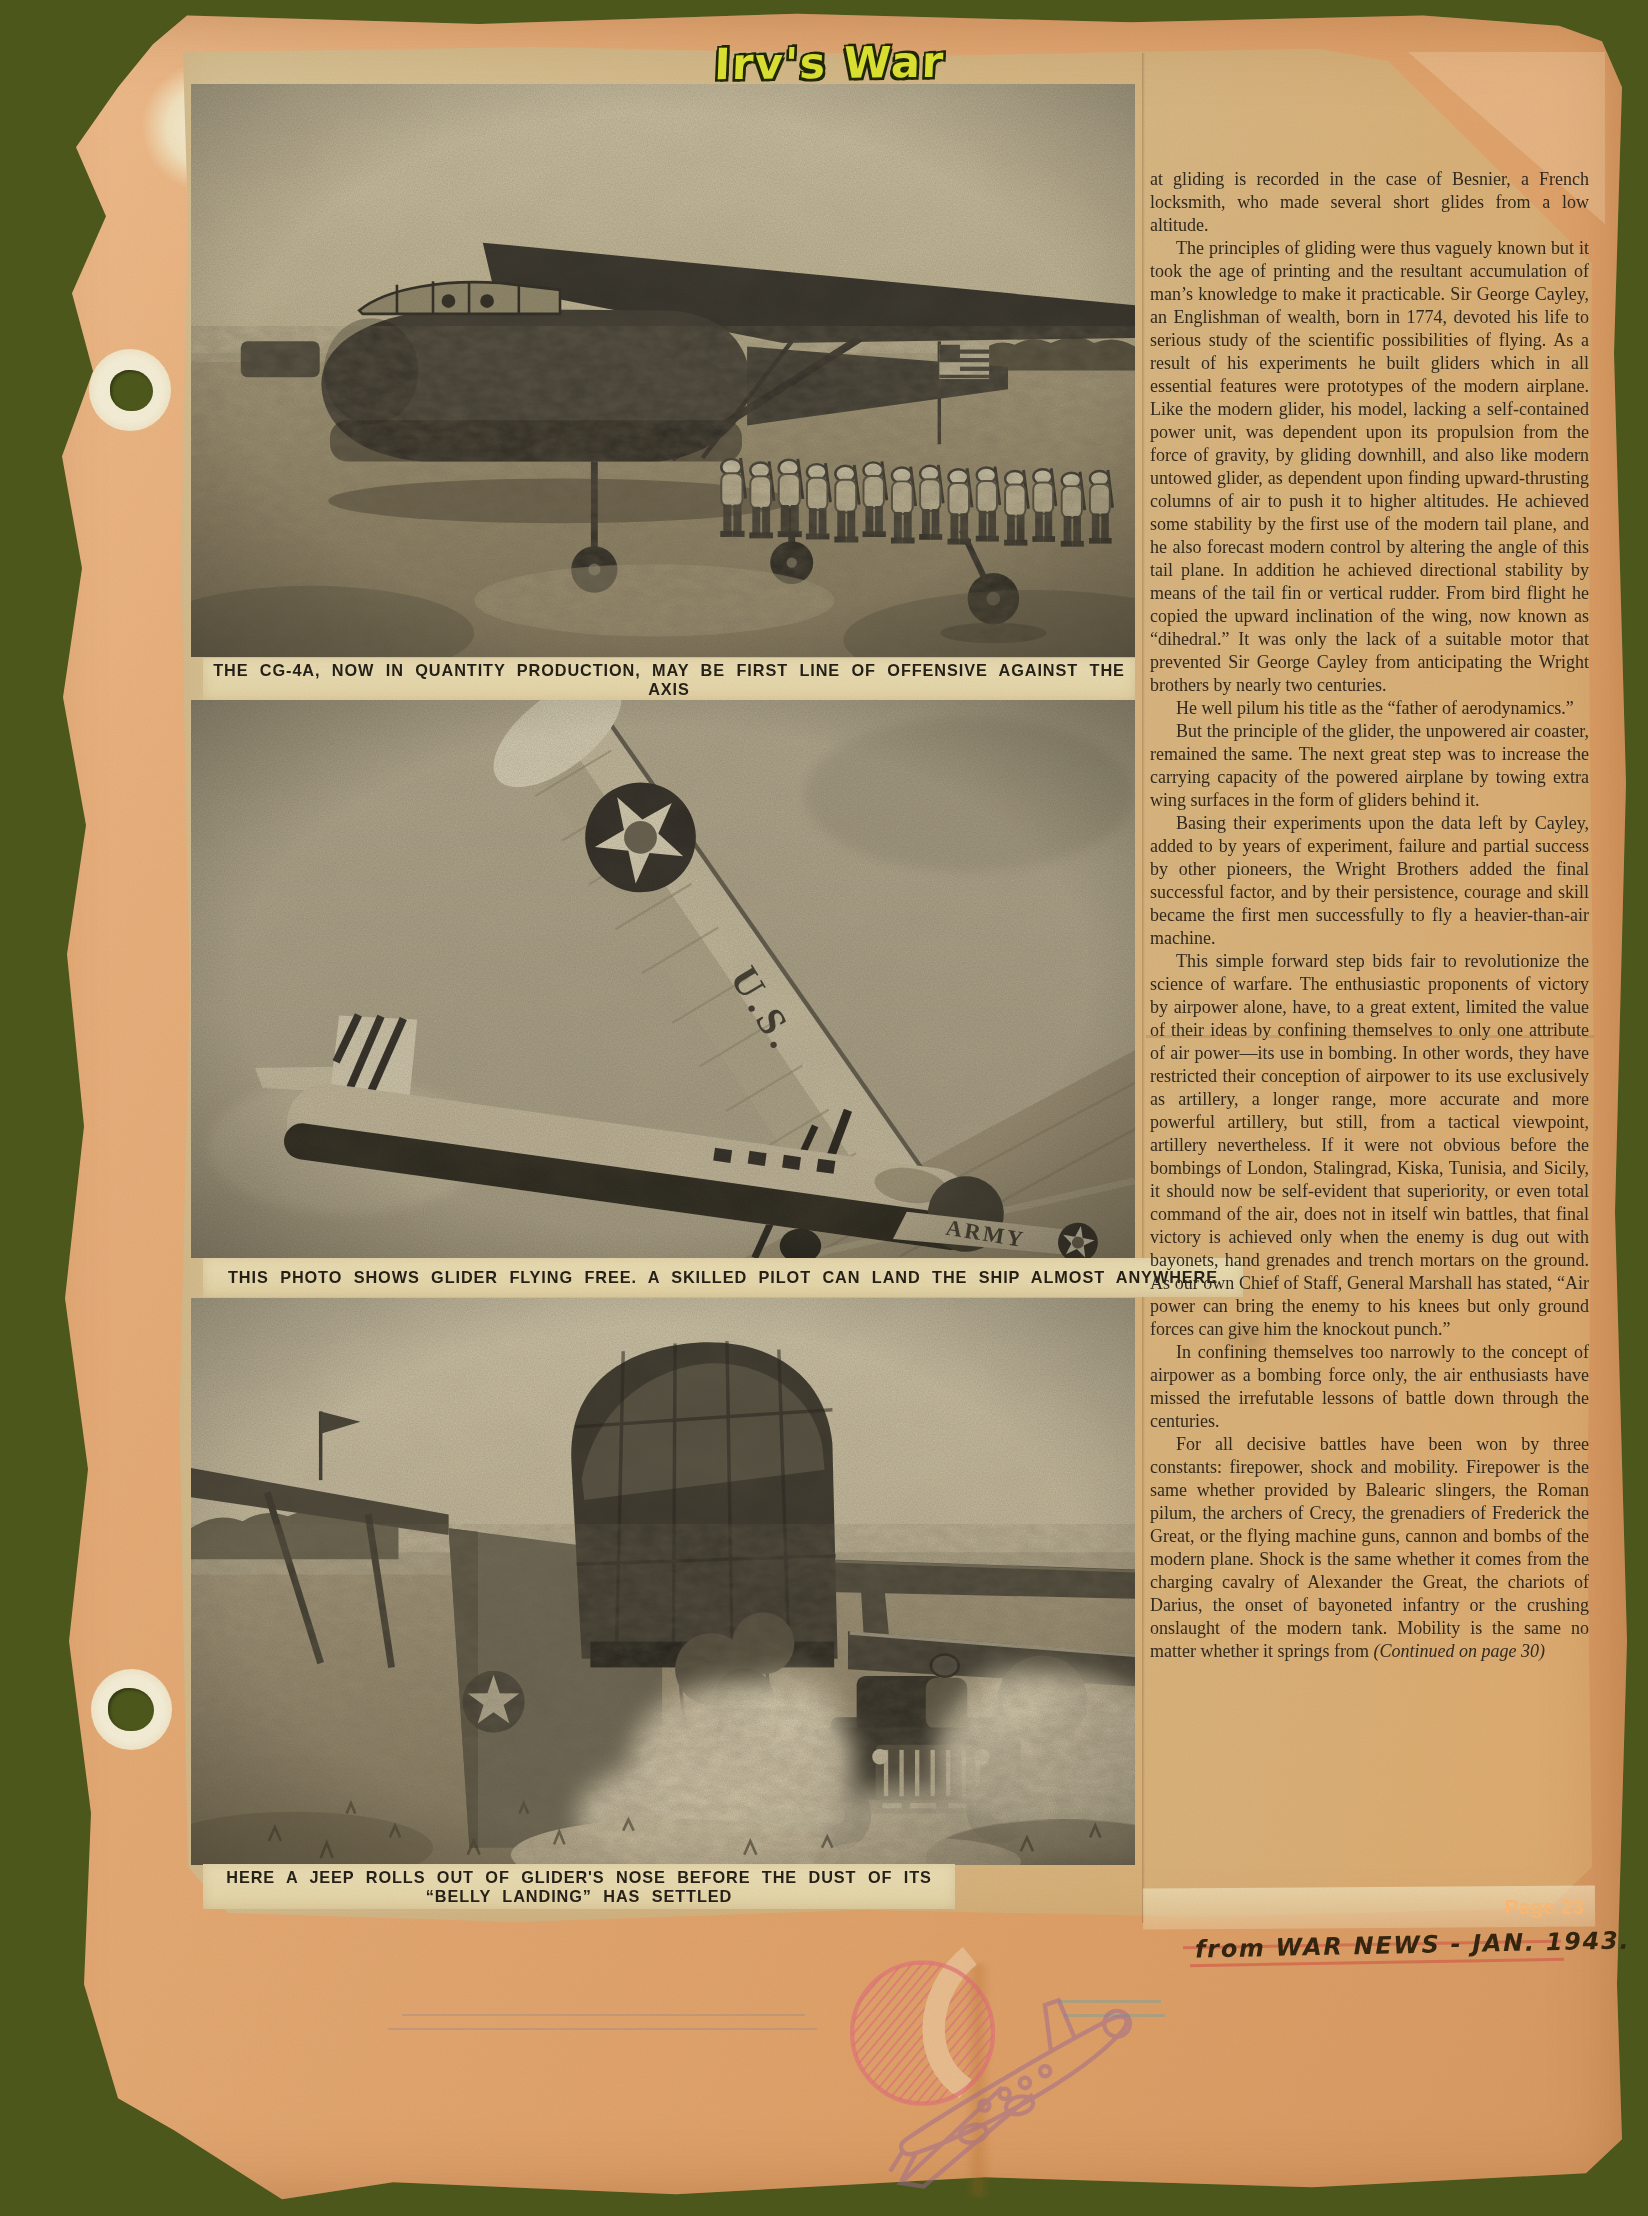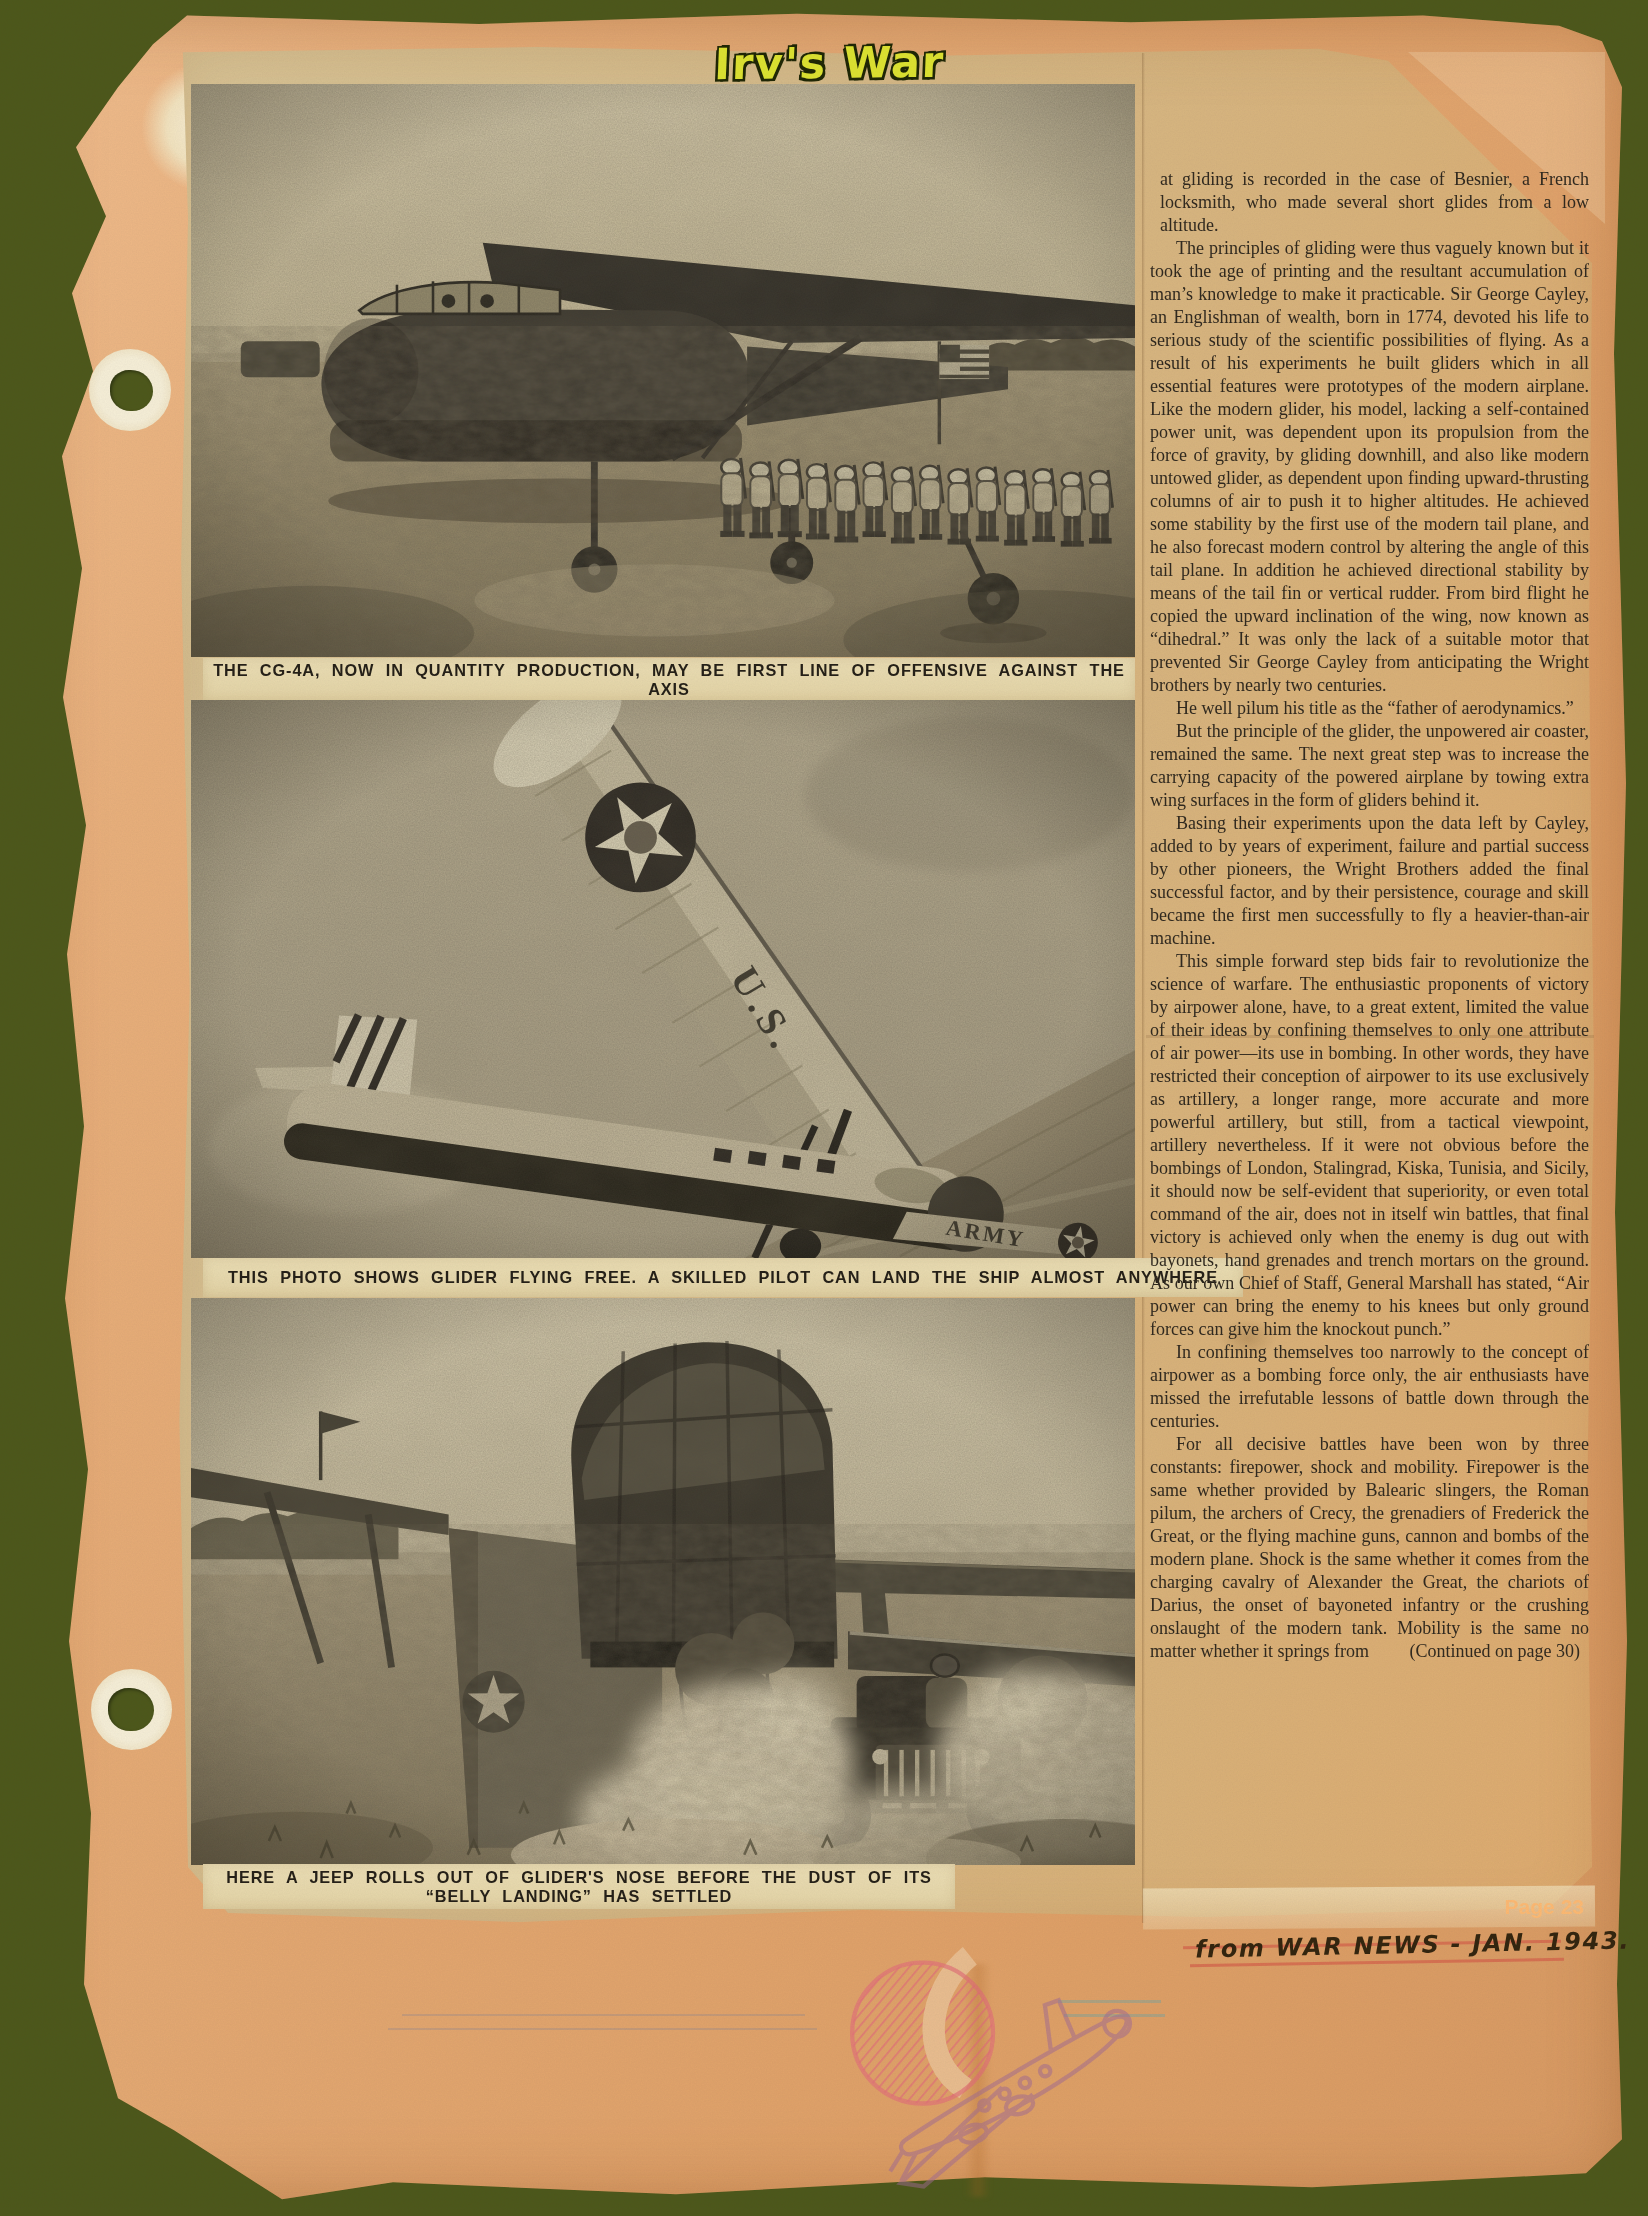--- a/index.html
+++ b/index.html
@@ -47,22 +47,22 @@
   
   .photo{display:block;}
   .caption{display:flex;align-items:center;justify-content:center;text-align:center;
     background:linear-gradient(#ecdfb6,#e3d3a5);
     font-family:"Liberation Sans","DejaVu Sans",sans-serif;font-weight:bold;font-size:16.3px;
     letter-spacing:0.9px;word-spacing:6px;color:#241f17;box-shadow:inset 0 0 12px rgba(140,100,50,.18);}
   
   #article-column{left:1150px;top:168px;width:439px;height:1725px;
     font-size:18px;line-height:23px;color:#30291f;text-align:justify;}
   #article-column p{margin:0;text-indent:26px;}
-  #article-column p.no-indent{text-indent:0;margin-left:10px;}
-  .continued{margin-left:36px;}
+  #article-column p.no-indent{text-indent:0;}
+  .continued{font-style:italic;}
   #page-number{left:1150px;top:1895px;width:434px;text-align:right;
     font-family:"Liberation Sans","DejaVu Sans",sans-serif;font-weight:bold;font-size:21px;color:#fdba74;}
   
   #handwritten-note{left:1195px;top:1931px;white-space:nowrap;
     font-family:"DejaVu Sans",sans-serif;font-style:italic;font-weight:bold;
     font-size:24px;letter-spacing:1.7px;color:#33250f;transform:rotate(-1.2deg);}
   .redline{height:2.6px;background:#d4604a;opacity:.7;transform:rotate(-1deg);}
   #redline-1{left:1183px;top:1943px;width:378px;}
   #redline-2{left:1190px;top:1961px;width:374px;}
   .pencil-line{height:1.7px;background:#7e8196;opacity:.28;}

